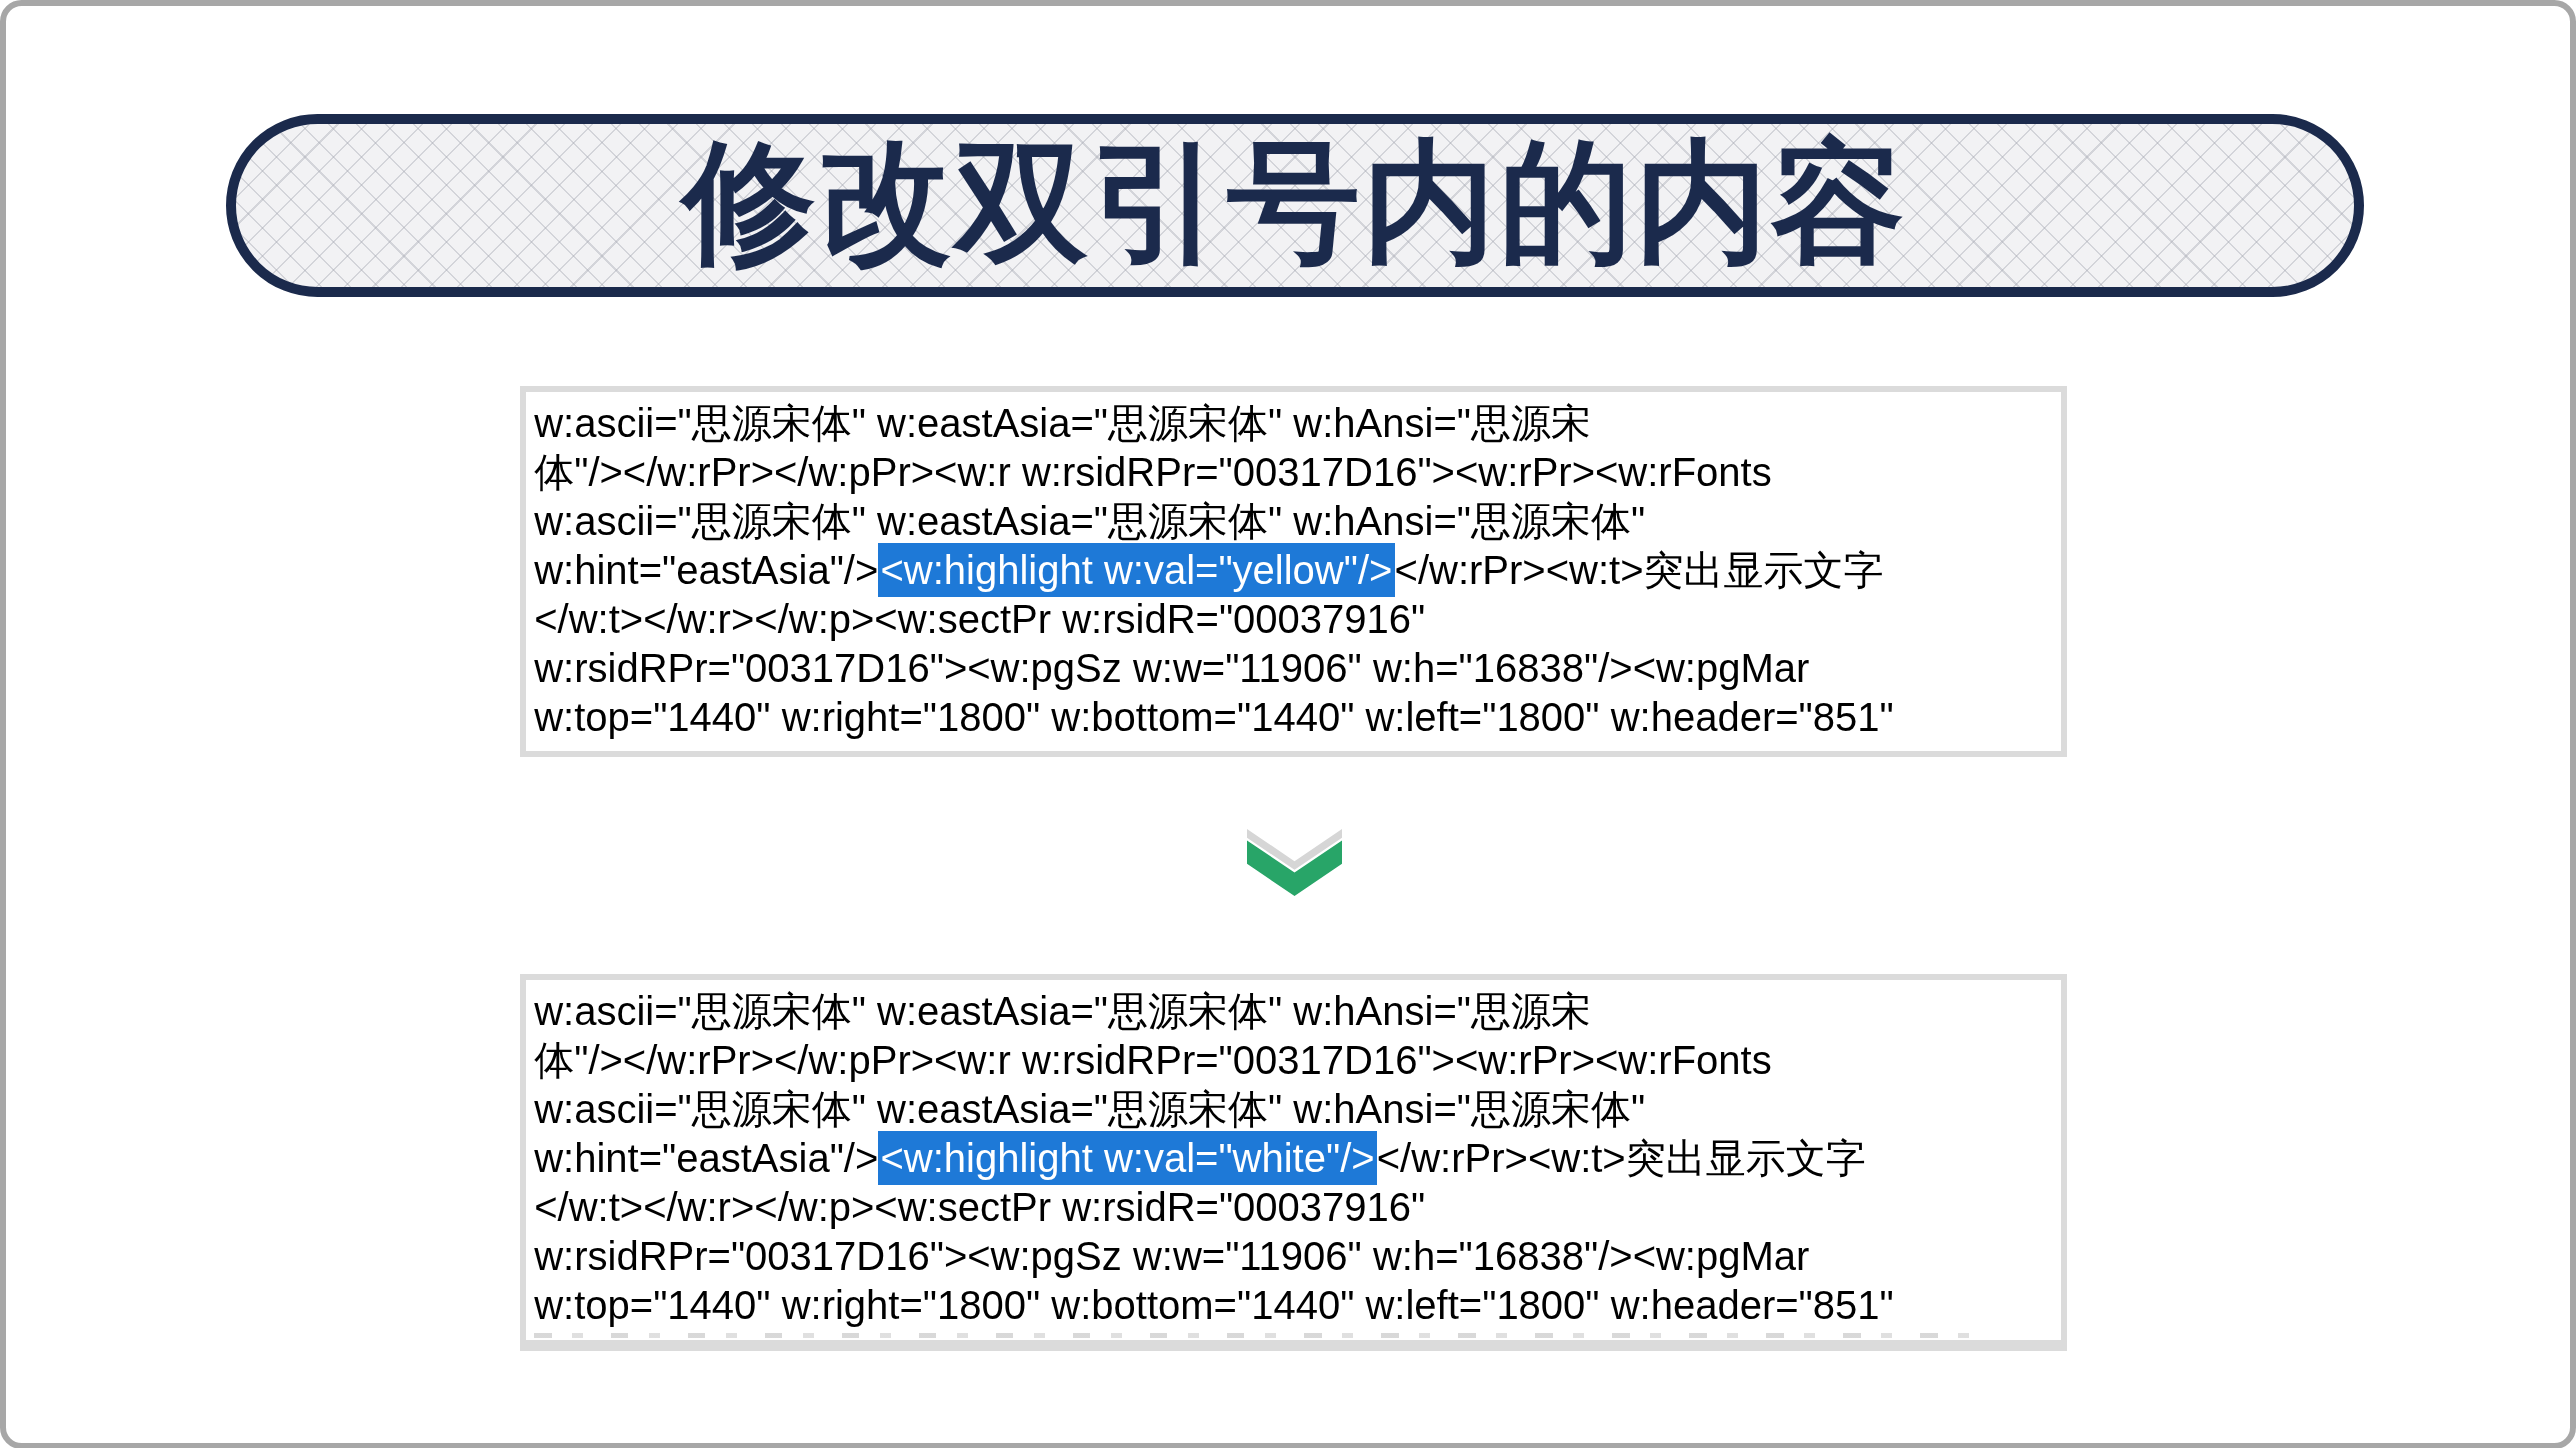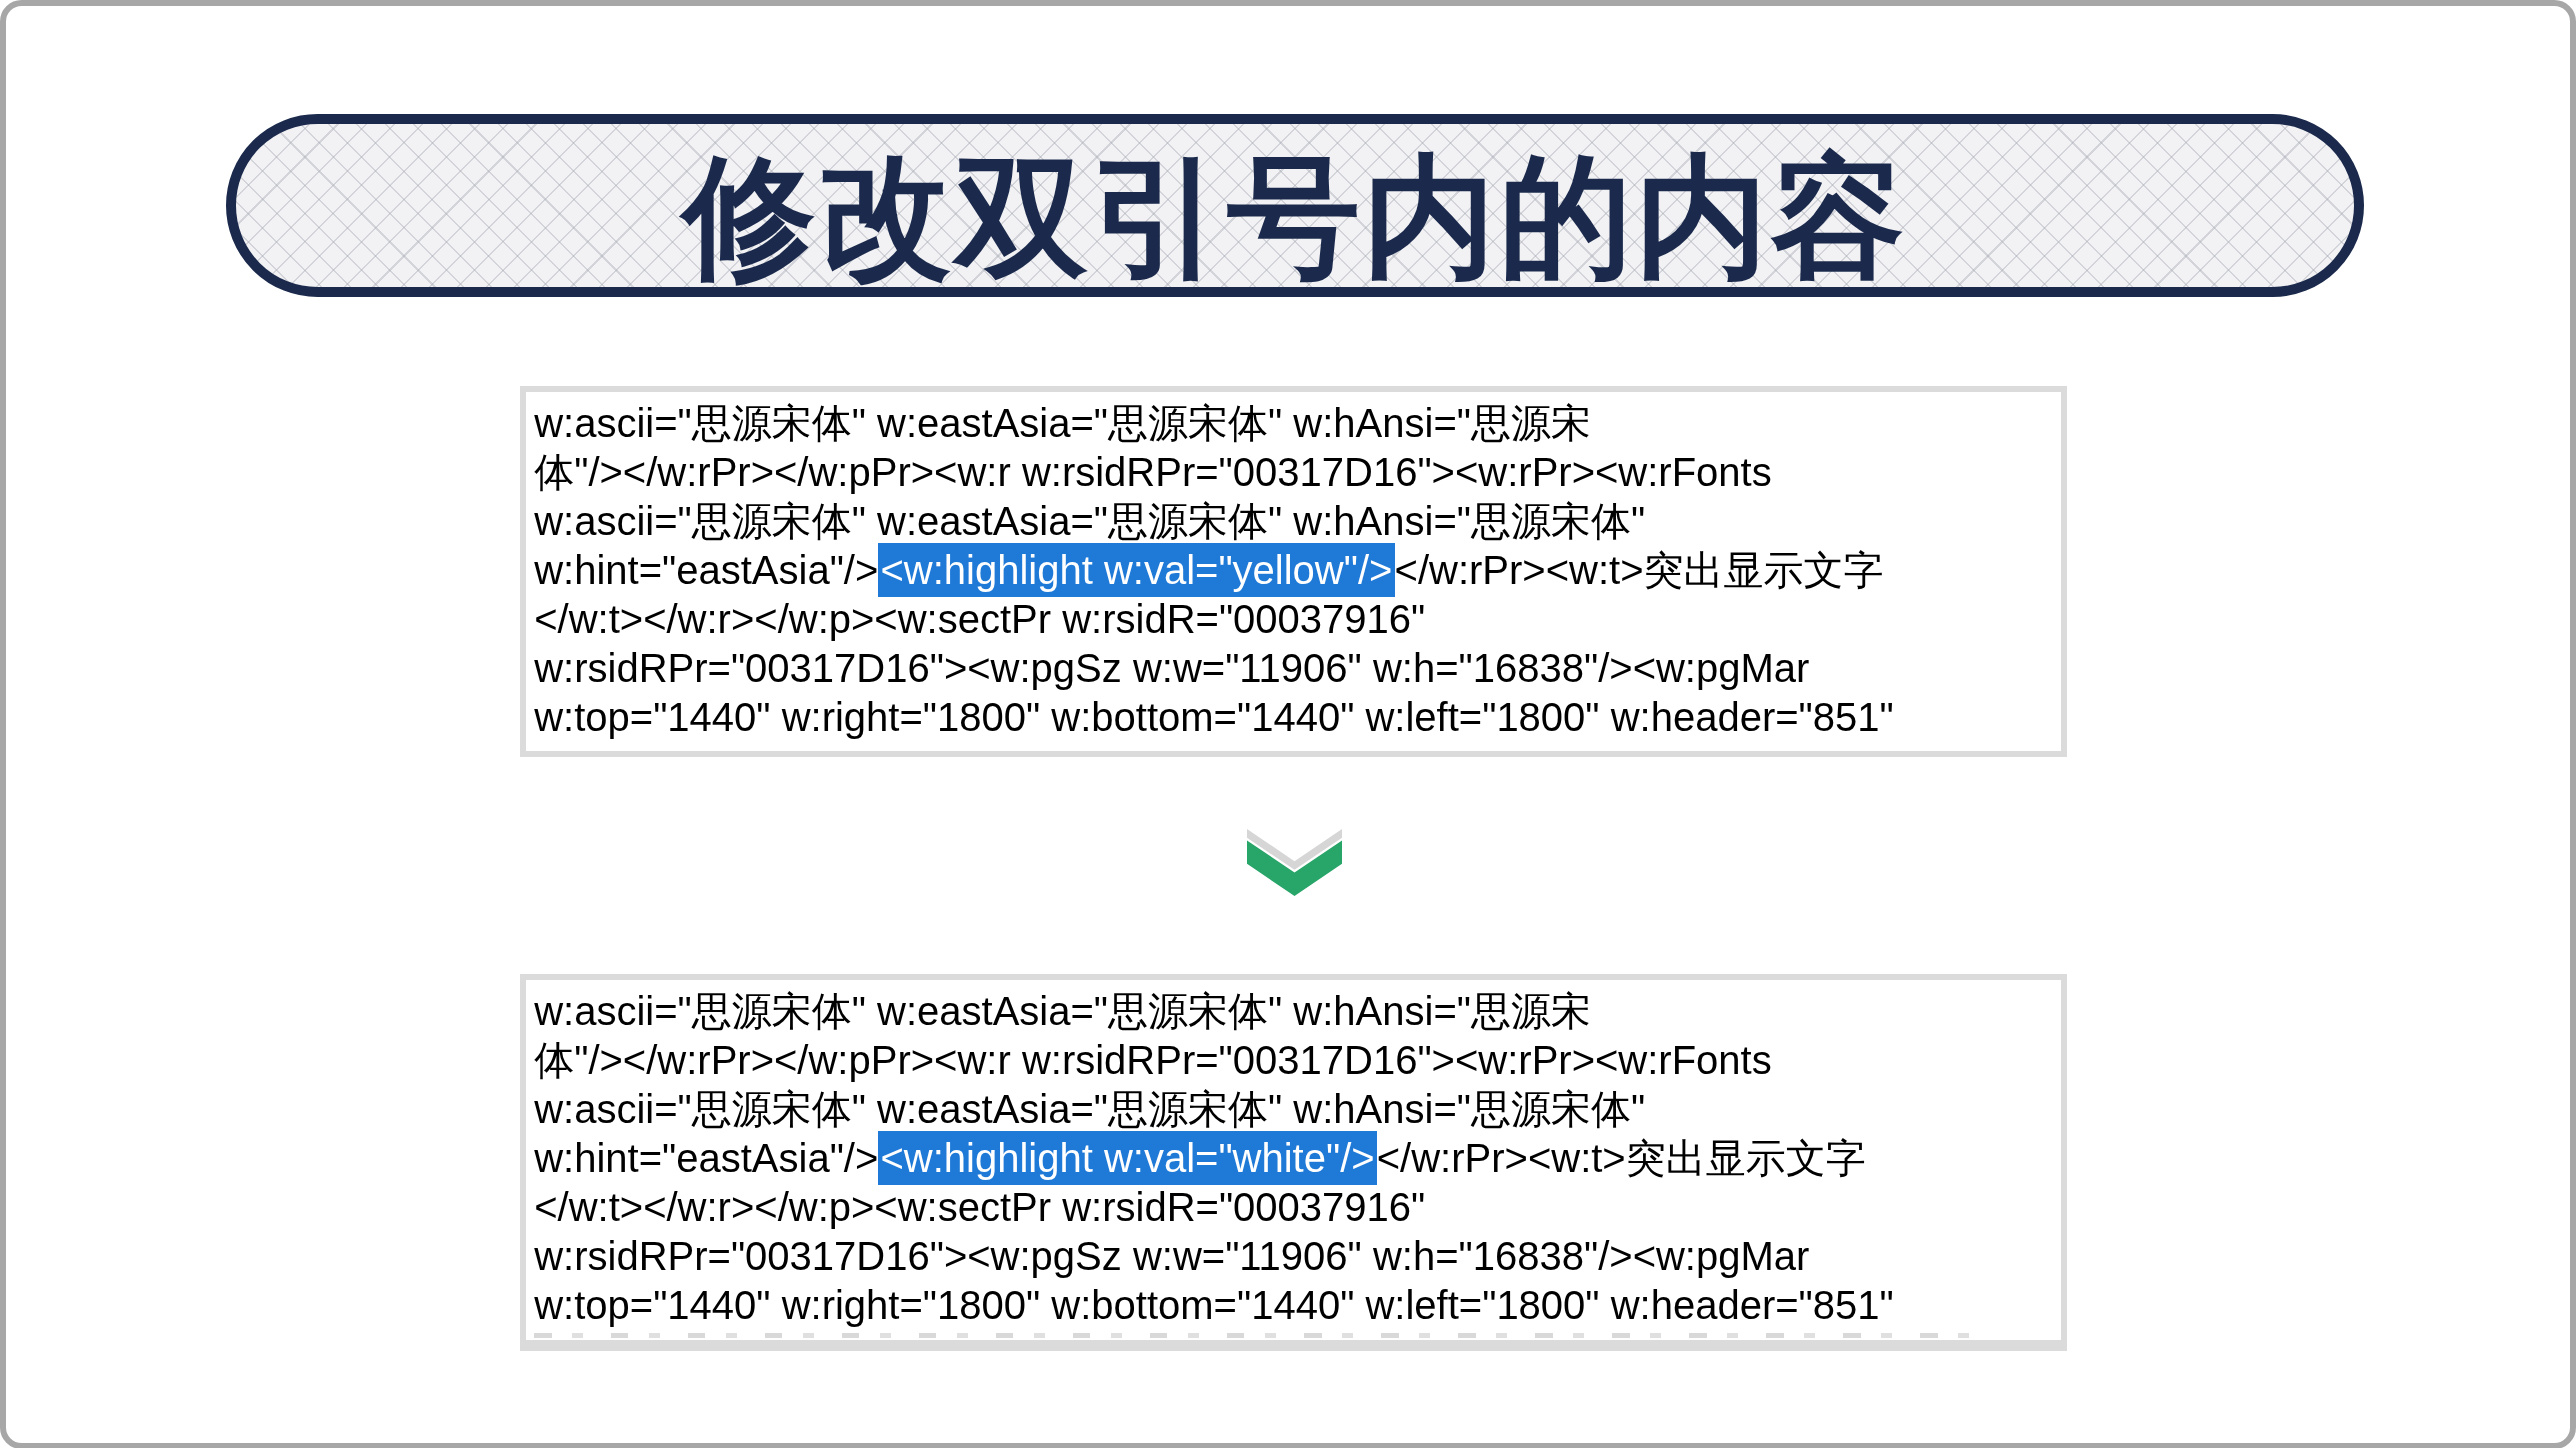--- a/index.html
+++ b/index.html
@@ -21,21 +21,21 @@
   .banner{
     position:absolute;left:220px;top:108px;
     width:2138px;height:183px;
     box-sizing:border-box;
     border:10.3px solid #1b2a4c;
     border-radius:92px;
     background:
       repeating-linear-gradient(45deg, rgba(165,168,178,.40) 0 1.5px, transparent 1.5px 20px),
       repeating-linear-gradient(-45deg, rgba(165,168,178,.40) 0 1.5px, transparent 1.5px 20px),
       #f2f2f4;
-    display:flex;align-items:flex-end;justify-content:center;
+    display:flex;align-items:center;justify-content:center;
   }
   .banner-title{
     font-size:133px;
     font-weight:bold;
     letter-spacing:3.1px;
     color:#1b2a4c;
     line-height:1;
     white-space:nowrap;
     transform:translateY(-3.1px);
   }

